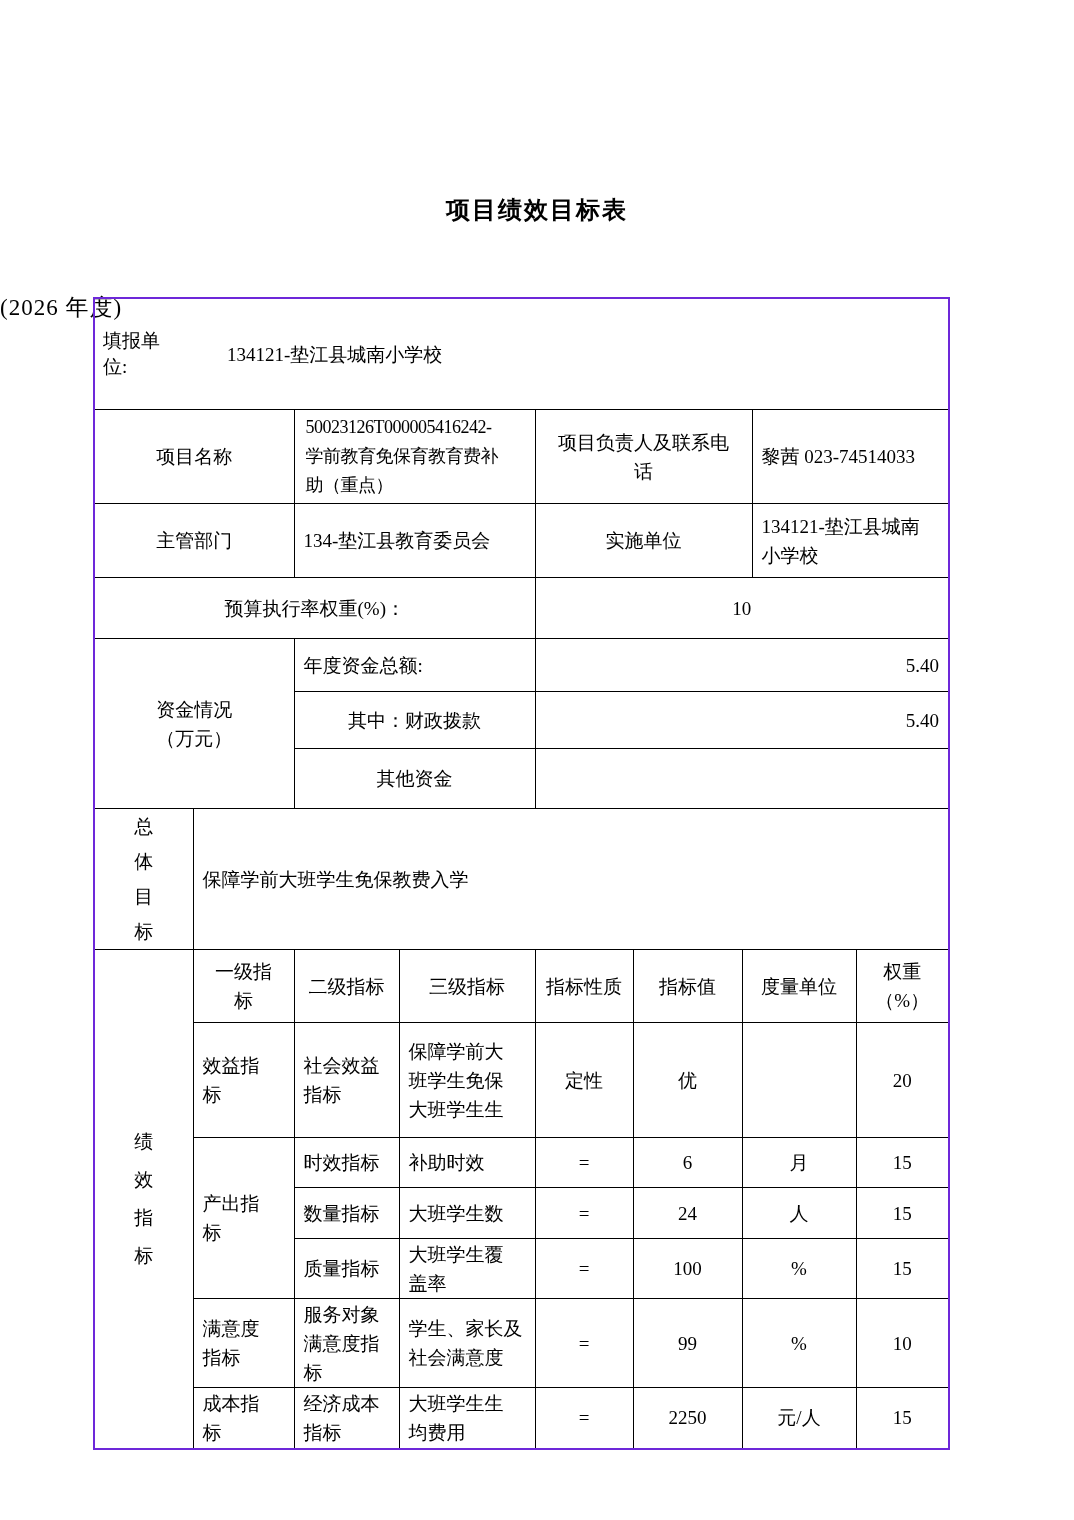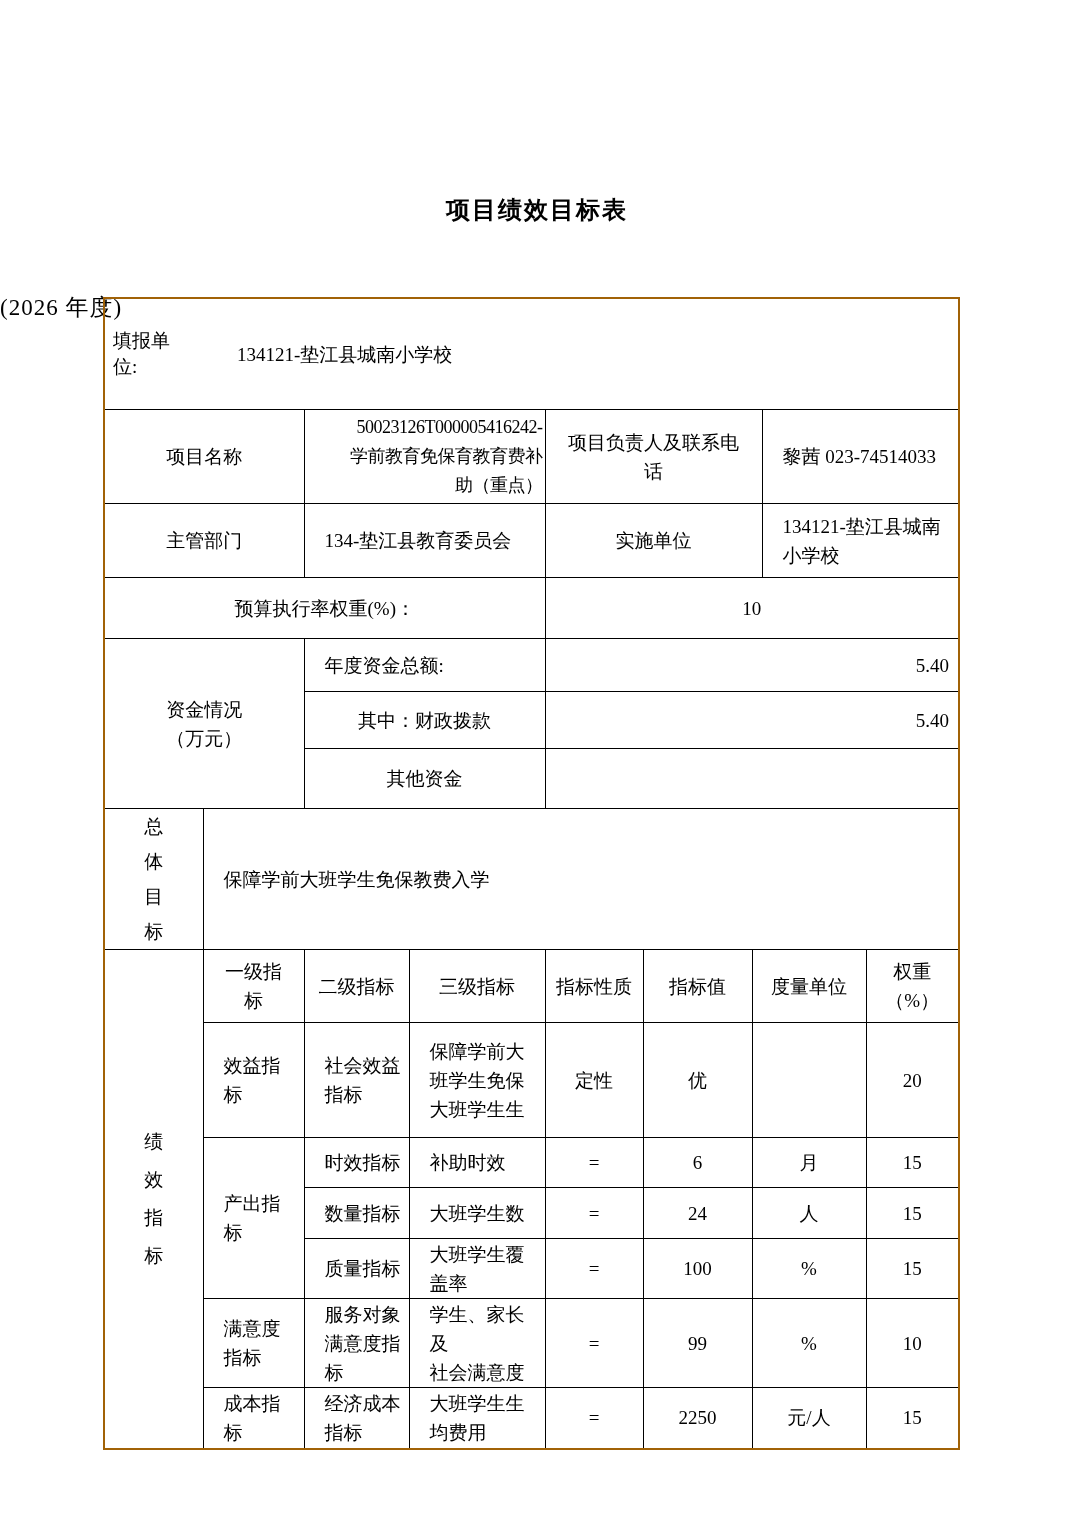--- a/index.html
+++ b/index.html
@@ -31,41 +31,41 @@
     width: 100%;
     text-align: left;
     font-size: 23px;
     letter-spacing: 1px;
     font-weight: 400;
     white-space: pre-line;
     margin-top: 40px;
   }
   table.main {
     position: absolute;
-    left: 103px;
+    left: 93px;
     top: 297px;
     width: 856px;
     border-collapse: collapse;
     table-layout: fixed;
-    border: 2px solid #a16207;
+    border: 2px solid #6d28d9;
   }
   td {
     border: 1px solid #000000;
     font-size: 19px;
     line-height: 29px;
     vertical-align: middle;
     text-align: center;
     white-space: pre-line;
     overflow: hidden;
     word-break: break-word;
   }
-  td.left { text-align: left; padding-left: 20px; padding-right: 4px; }
+  td.left { text-align: left; padding-left: 9px; padding-right: 4px; }
   td.right { text-align: right; padding-right: 9px; }
   td.code-cell {
-    text-align: right;
+    text-align: left;
     padding-left: 11px;
     padding-right: 2px;
     font-size: 18px;
     letter-spacing: -0.5px;
   }
   td.vlabel { line-height: 35px; }
   td.vlabel2 { line-height: 38px; }
   .r1  { height: 56px; }
   .r2  { height: 94px; }
   .r3  { height: 74px; }

